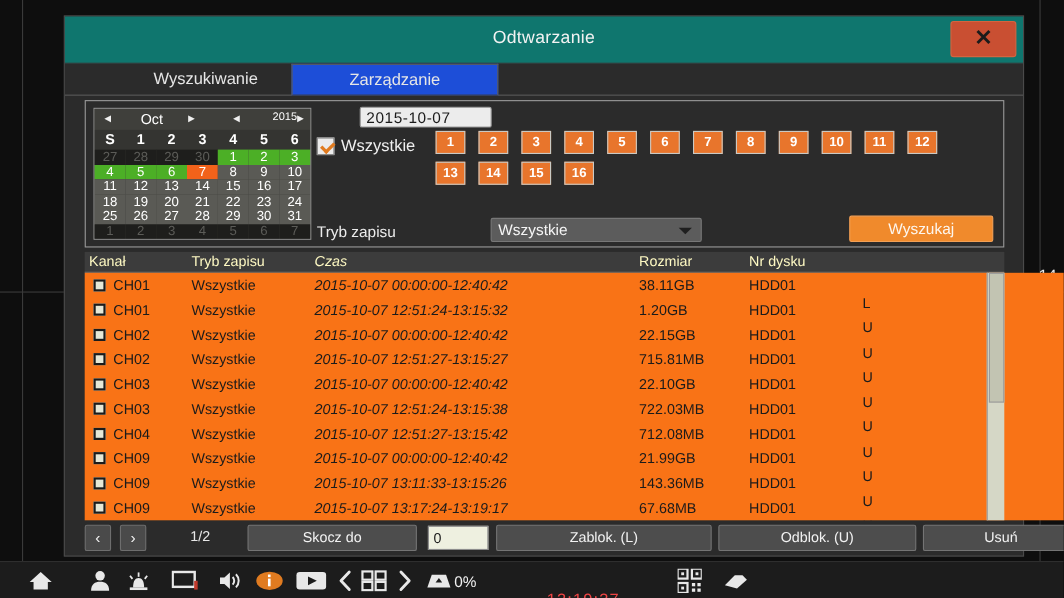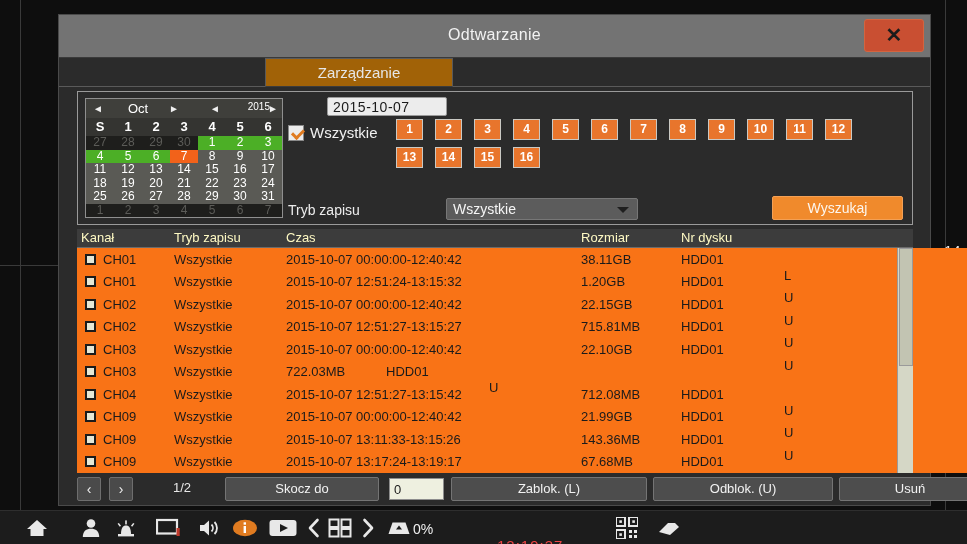--- a/index.html
+++ b/index.html
@@ -31,21 +31,21 @@
   #dialog {
     position: absolute;
     left: 58px; top: 14px;
     width: 873px; height: 492px;
     background: #2b2b2b;
     border: 1px solid #4a4a4a;
   }
   #titlebar {
     position: relative;
     height: 43px;
-    background: #737373;
+    background: #0f766e;
     border-bottom: 1px solid #3a3a3a;
     padding-left: 28px;
   }
   #title {
     position: absolute;
     left: 0; right: 0; top: 11px;
     text-align: center;
     color: #f2f2f2;
     font-size: 16px;
     letter-spacing: .3px;
@@ -77,21 +77,21 @@
     position: absolute;
     top: 0; height: 29px;
     color: #e6e6e6;
     font-size: 15px;
     text-align: center;
     line-height: 28px;
     cursor: pointer;
   }
   .tab.inactive { background: transparent; }
   .tab.active {
-    background: #a16207;
+    background: #1d4ed8;
     border: 1px solid #5a5a5a;
     border-bottom: 1px solid #3b3b3b;
   }
 
   
   #search-panel {
     position: absolute;
     left: 18px; top: 76px;
     width: 836px; height: 134px;
     border: 1px solid #9a9a9a;
@@ -306,21 +306,21 @@
   .cb {
     width: 11px; height: 11px;
     border: 2px solid #1b1b1b;
     background: #e6e8d6;
     margin-left: 8px;
     flex: none;
     cursor: pointer;
   }
   .c-chan   { width: 78px; padding-left: 7px; }
   .c-mode   { width: 112px; }
-  .c-time   { width: 295px; }
+  .c-time   { width: 295px; font-style: italic; }
   .c-size   { width: 100px; }
   .c-hdd    { width: 103px; }
   .c-state  { width: 60px; margin-top: 32px; }
   .h-chan   { width: 97px; padding-left: 4px; }
 
   #scroll-track {
     position: absolute;
     right: 0; top: 19px;
     width: 16px; height: 225px;
     background: #d5d7c6;
@@ -433,20 +433,21 @@
   <div class="corner-num" style="left:944px; top:515px">16</div>
 
   <div id="dialog">
 
     <div id="titlebar">
       <div id="title">Odtwarzanie</div>
       <div id="close-btn">✕</div>
     </div>
 
     <div id="tabs">
+      <div class="tab inactive" style="left:38px; width:180px">Wyszukiwanie</div>
       <div class="tab active" style="left:206px; width:188px">Zarządzanie</div>
     </div>
 
     <div id="search-panel">
 
       <div id="calendar">
         <div id="cal-head">
           <div class="cal-arrow" style="left:7px">◄</div>
           <div id="cal-month">Oct</div>
           <div class="cal-arrow" style="left:83px">►</div>
@@ -611,20 +612,21 @@
             <div class="c-mode">Wszystkie</div>
             <div class="c-time">2015-10-07 00:00:00-12:40:42</div>
             <div class="c-size">22.10GB</div>
             <div class="c-hdd">HDD01</div>
             <div class="c-state">U</div>
           </div>
           <div class="row">
             <div class="cb"></div>
             <div class="c-chan">CH03</div>
             <div class="c-mode">Wszystkie</div>
+            <div class="c-time">2015-10-07 12:51:24-13:15:38</div>
             <div class="c-size">722.03MB</div>
             <div class="c-hdd">HDD01</div>
             <div class="c-state">U</div>
           </div>
           <div class="row">
             <div class="cb"></div>
             <div class="c-chan">CH04</div>
             <div class="c-mode">Wszystkie</div>
             <div class="c-time">2015-10-07 12:51:27-13:15:42</div>
             <div class="c-size">712.08MB</div>

